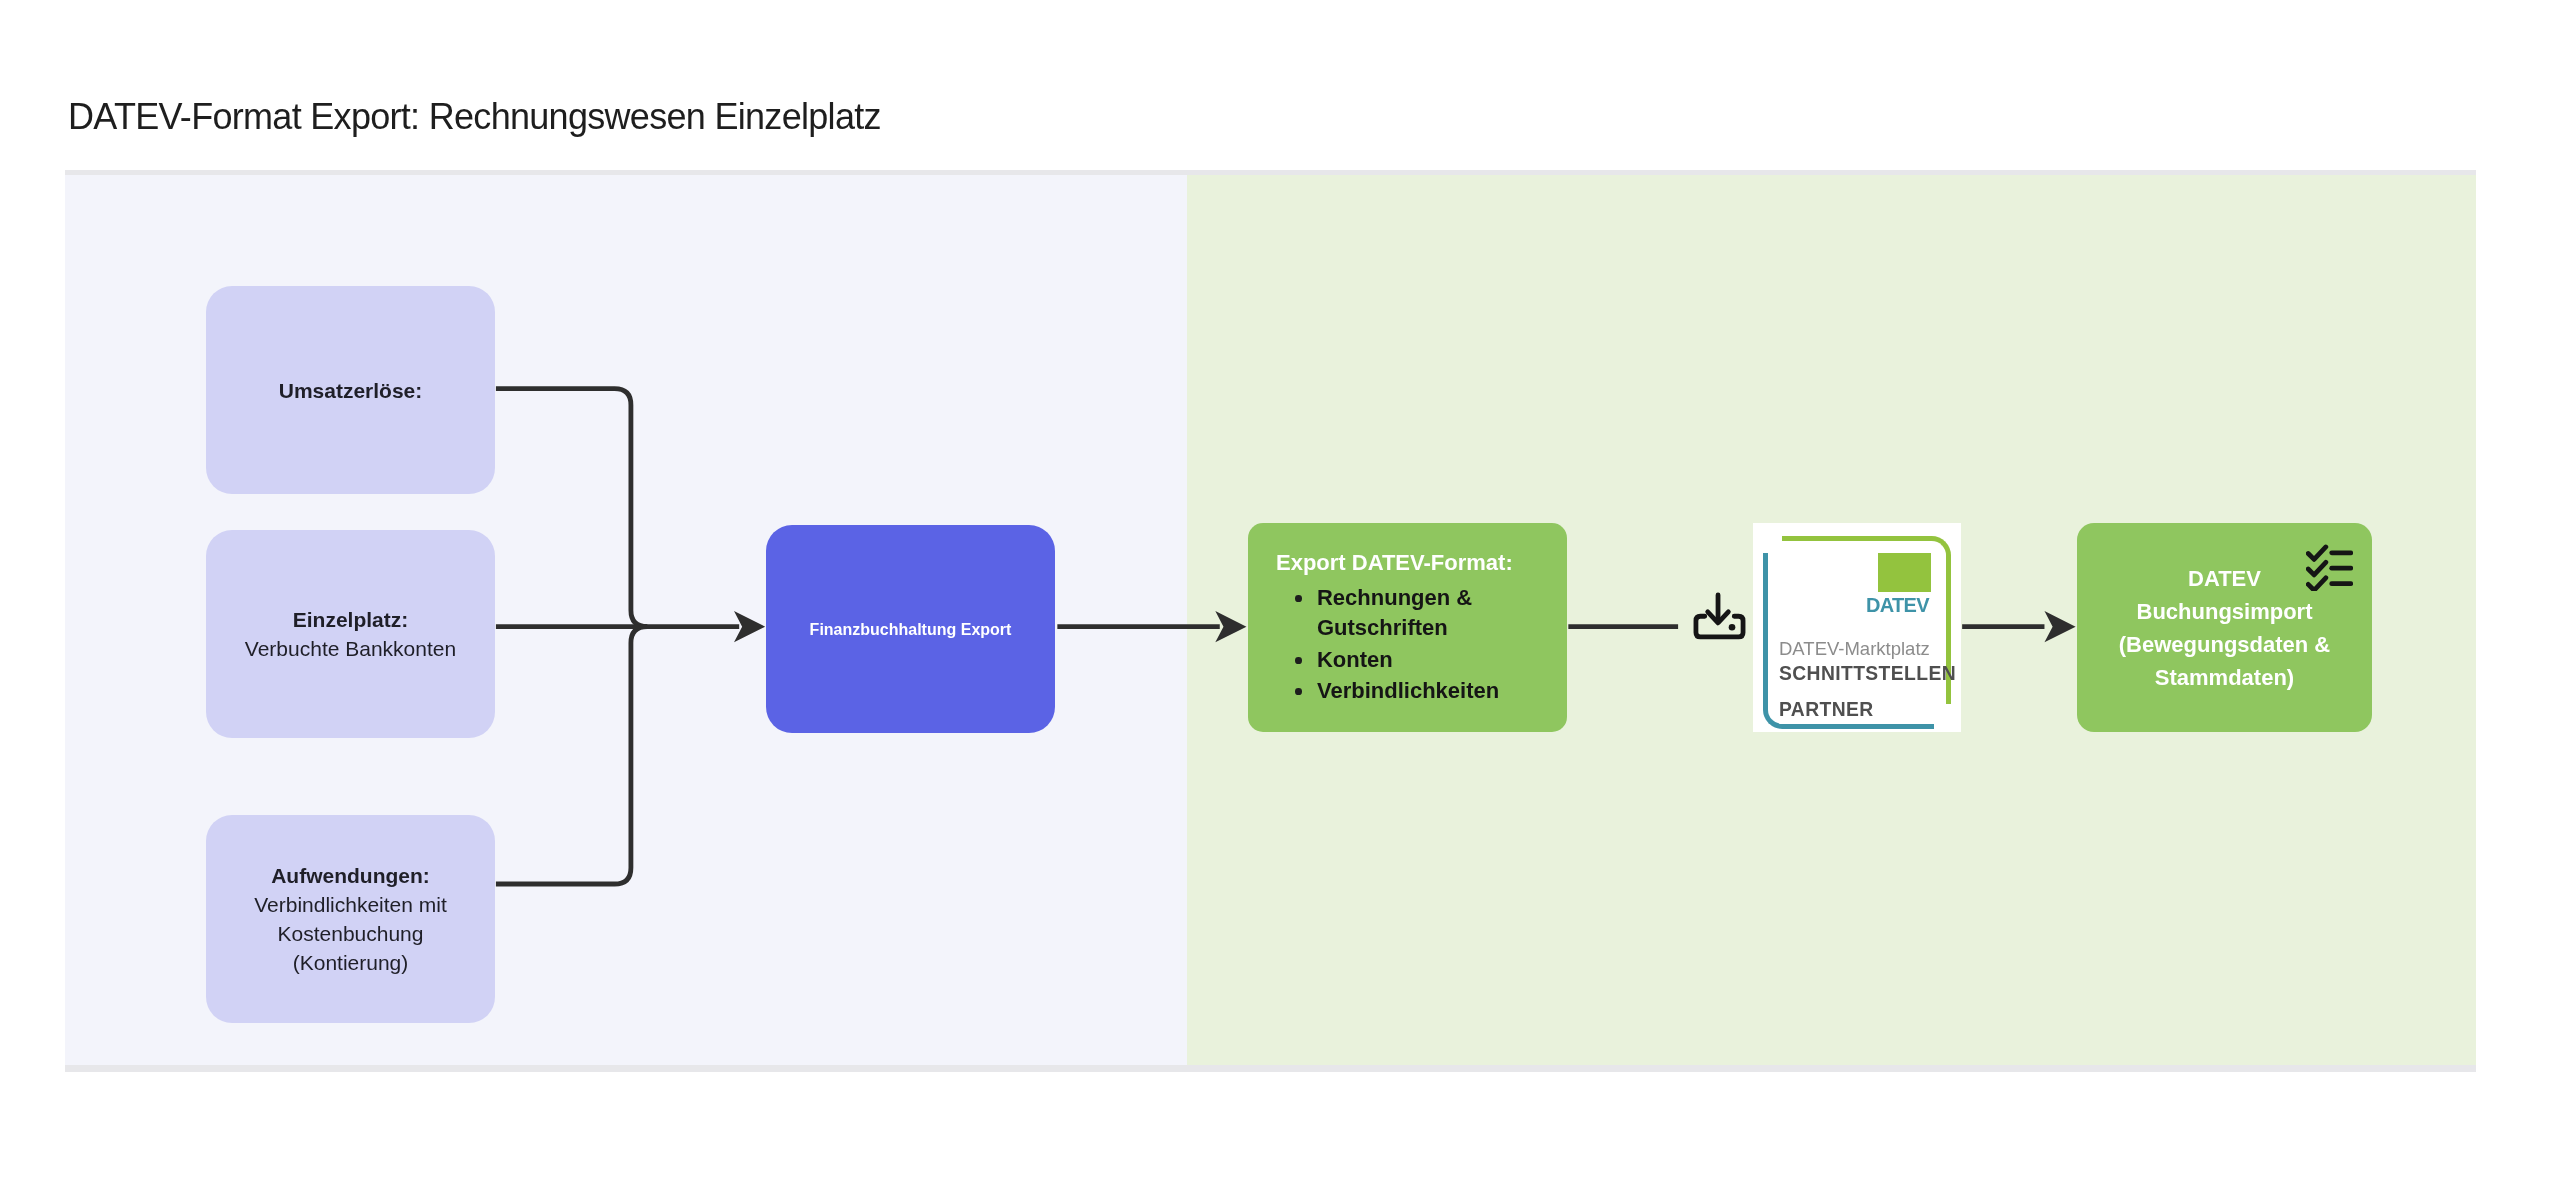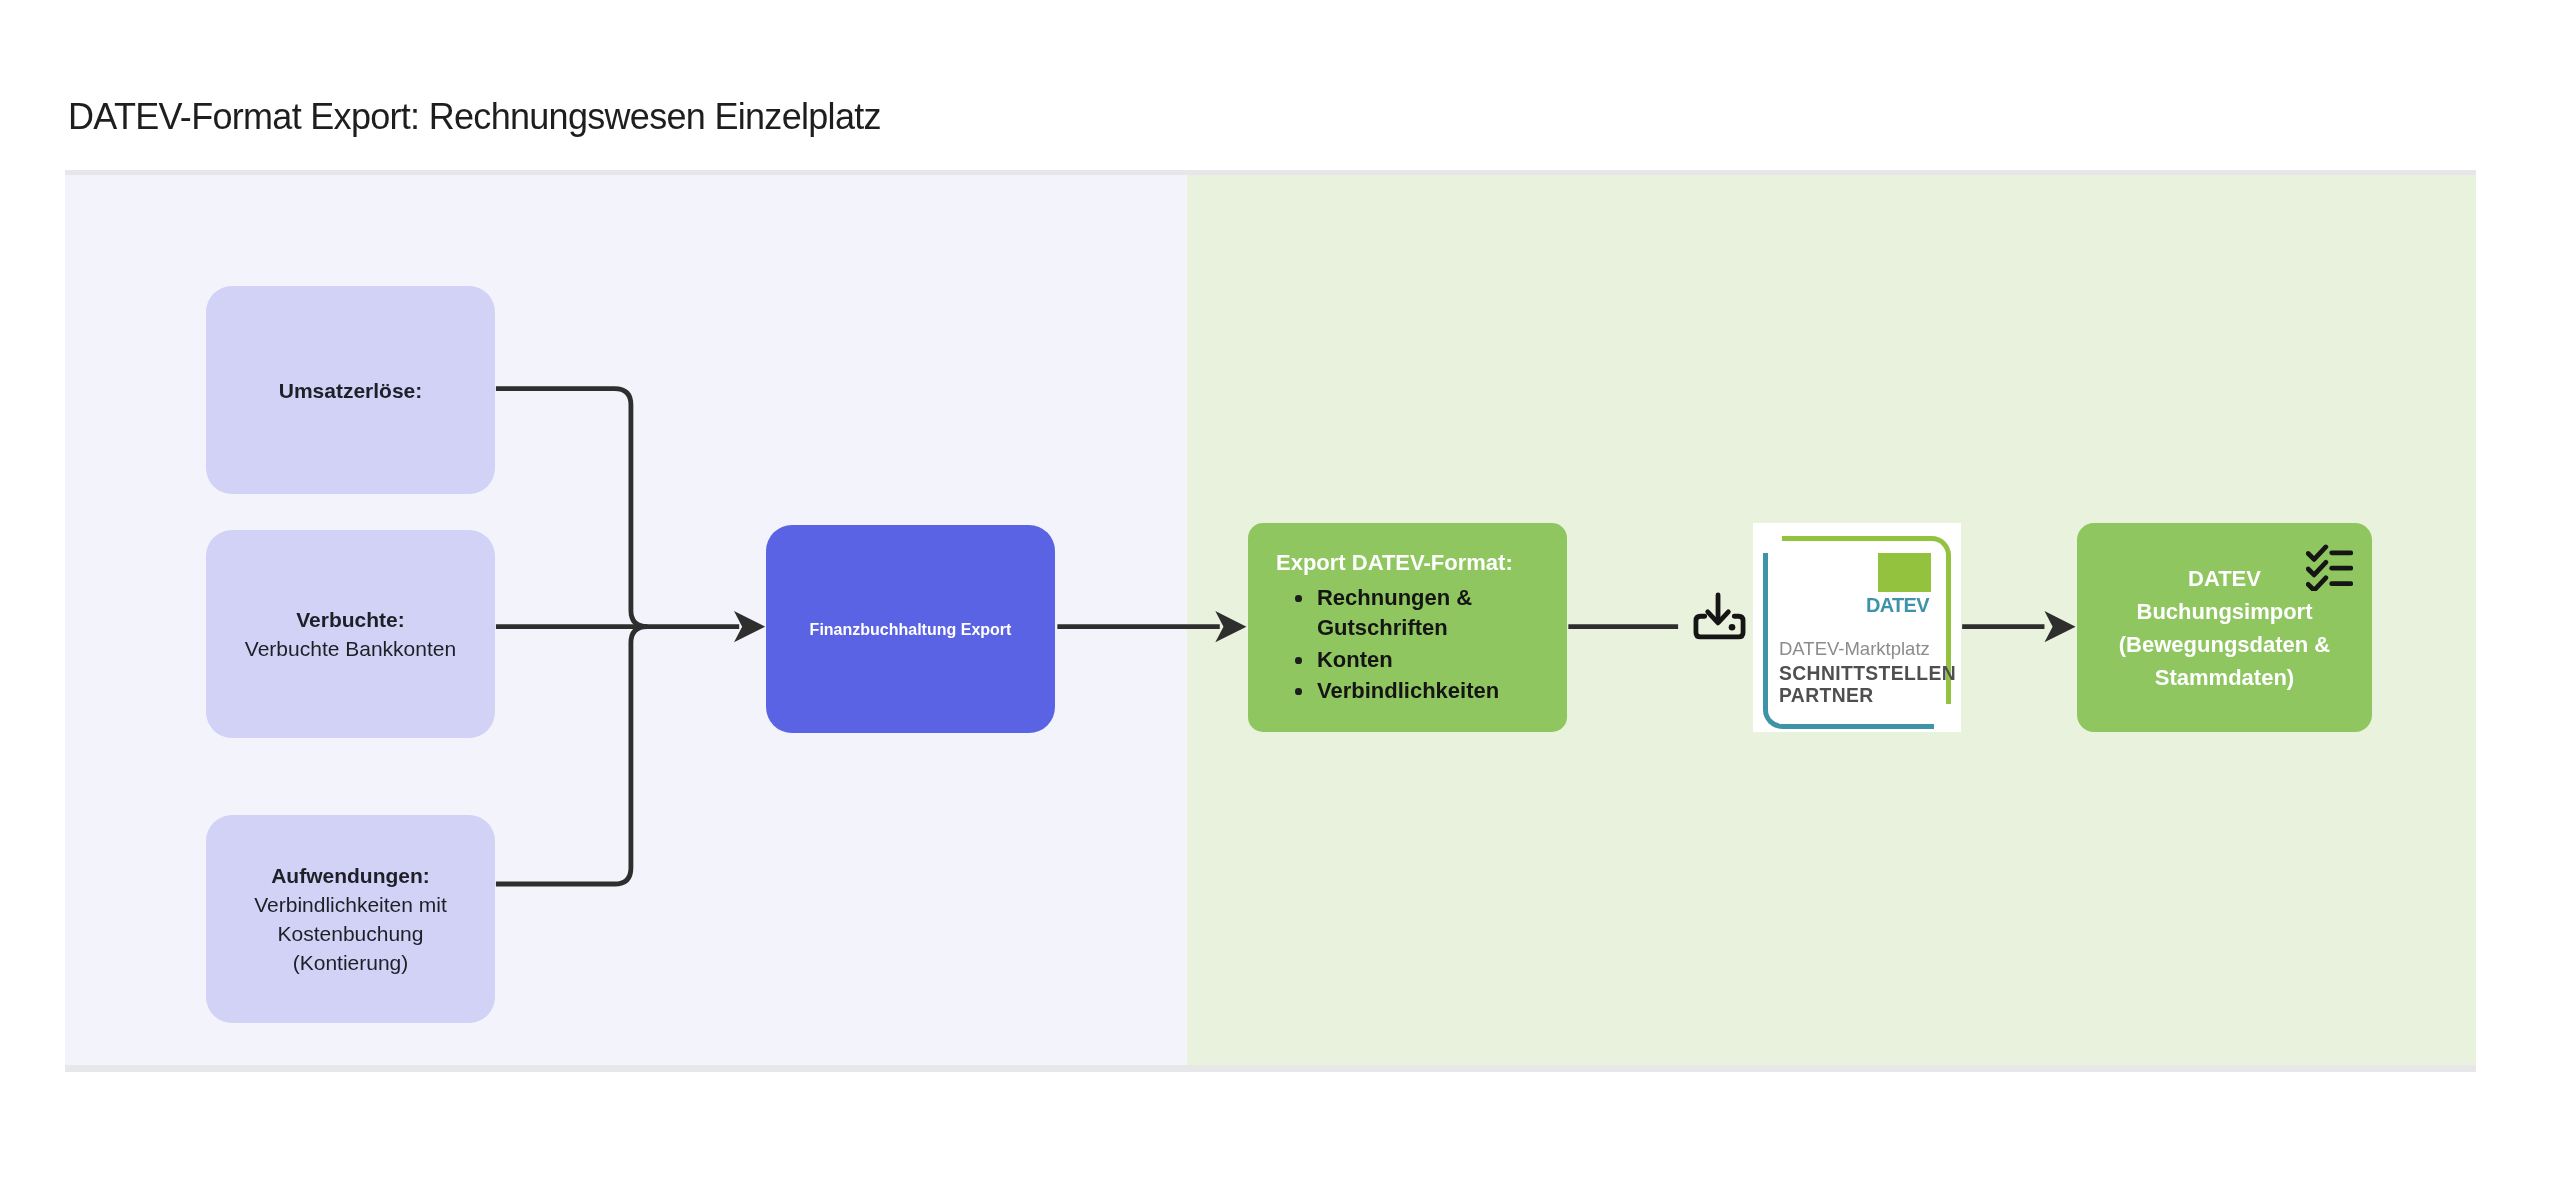--- a/index.html
+++ b/index.html
@@ -77,21 +77,21 @@
     border-left:5.2px solid var(--datev-teal);border-bottom:5.2px solid var(--datev-teal);
     border-bottom-left-radius:19.3px;box-sizing:border-box;
   }
   #datev-square{left:125px;top:30px;width:53px;height:39px;background:var(--datev-green);}
   #datev-wordmark{
     left:111px;top:71px;width:67px;text-align:center;
     color:var(--datev-teal);font-weight:bold;font-size:20px;letter-spacing:-0.7px;
   }
   #badge-marktplatz{left:26px;top:115px;color:#8c8c8c;font-size:18.5px;}
   #badge-schnittstellen{left:26px;top:140px;color:#4f4f4f;font-weight:bold;font-size:19.3px;letter-spacing:0.4px;}
-  #badge-partner{left:26px;top:162px;color:#4f4f4f;font-weight:bold;font-size:19.3px;letter-spacing:0.4px;}
+  #badge-partner{left:26px;top:176px;color:#4f4f4f;font-weight:bold;font-size:19.3px;letter-spacing:0.4px;}
 
   #box-import{
     left:2077px;top:523px;width:295px;height:209px;background:var(--box-green);
     border-radius:17px;color:#ffffff;font-weight:bold;font-size:22px;line-height:33px;
   }
   #box-import .inner{width:237px;}
   #checklist-icon{right:19.3px;top:21px;}
   #download-icon{left:1693px;top:591px;}
 </style>
 </head>
@@ -119,21 +119,21 @@
   </svg>
 
   <div id="box-umsatz" class="abs node lavender">
     <div class="inner">
       <span class="heading">Umsatzerlöse:</span><br>
     </div>
   </div>
 
   <div id="box-bank" class="abs node lavender">
     <div class="inner">
-      <span class="heading">Verbuchte:</span><br>
+      <span class="heading">Einzelplatz:</span><br>
       <span>Verbuchte Bankkonten</span>
     </div>
   </div>
 
   <div id="box-aufwand" class="abs node lavender">
     <div class="inner">
       <span class="heading">Aufwendungen:</span><br>
       <span>Verbindlichkeiten mit Kostenbuchung (Kontierung)</span>
     </div>
   </div>

